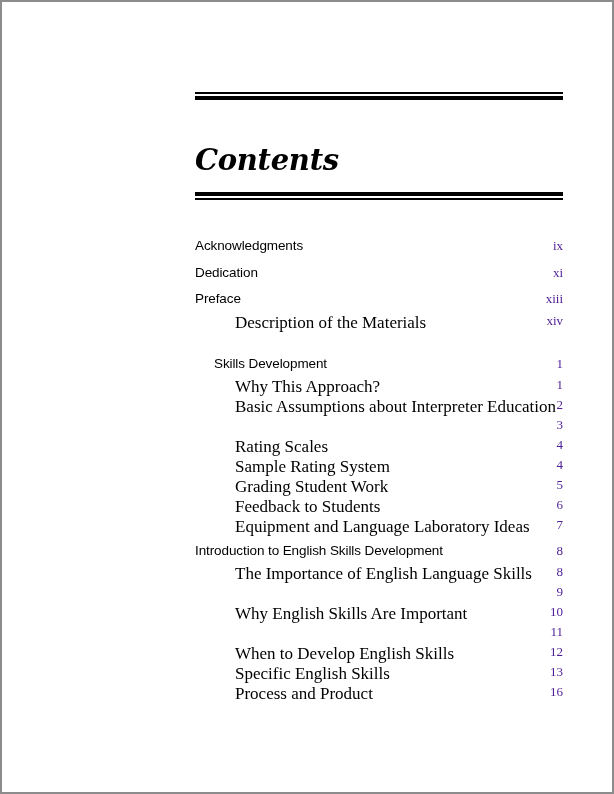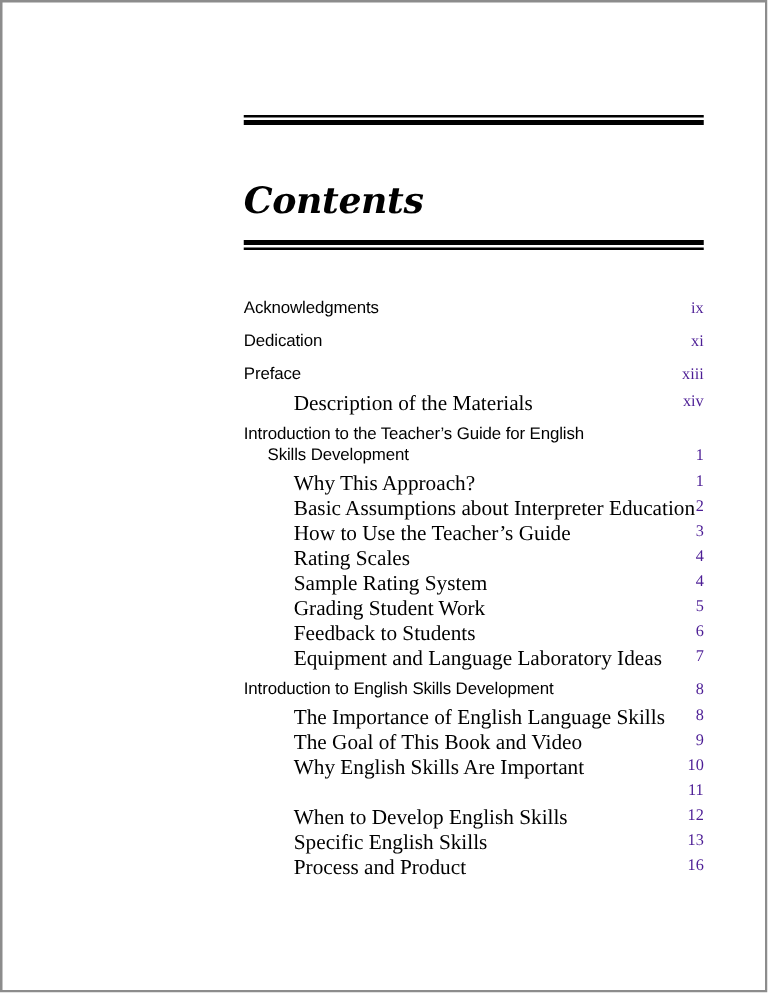--- a/index.html
+++ b/index.html
@@ -61,38 +61,34 @@
 
   <div class="entry main" style="top:291px;">
     <span class="title">Preface</span>
     <span class="page-no">xiii</span>
   </div>
   <div class="entry sub" style="top:313px;">
     <span class="title">Description of the Materials</span>
     <span class="page-no">xiv</span>
   </div>
 
-  <div class="entry main" style="top:339px;">
-    <span class="title">Introduction to the Teacher’s Guide for English</span>
-  </div>
   <div class="entry main cont" style="top:356px;">
     <span class="title">Skills Development</span>
     <span class="page-no">1</span>
   </div>
 
   <div class="entry sub" style="top:377px;">
     <span class="title">Why This Approach?</span>
     <span class="page-no">1</span>
   </div>
   <div class="entry sub" style="top:397px;">
     <span class="title">Basic Assumptions about Interpreter Education</span>
     <span class="page-no">2</span>
   </div>
   <div class="entry sub" style="top:417px;">
-    <span class="title">How to Use the Teacher’s Guide</span>
     <span class="page-no">3</span>
   </div>
   <div class="entry sub" style="top:437px;">
     <span class="title">Rating Scales</span>
     <span class="page-no">4</span>
   </div>
   <div class="entry sub" style="top:457px;">
     <span class="title">Sample Rating System</span>
     <span class="page-no">4</span>
   </div>
@@ -112,21 +108,20 @@
   <div class="entry main" style="top:543px;">
     <span class="title">Introduction to English Skills Development</span>
     <span class="page-no">8</span>
   </div>
 
   <div class="entry sub" style="top:564px;">
     <span class="title">The Importance of English Language Skills</span>
     <span class="page-no">8</span>
   </div>
   <div class="entry sub" style="top:584px;">
-    <span class="title">The Goal of This Book and Video</span>
     <span class="page-no">9</span>
   </div>
   <div class="entry sub" style="top:604px;">
     <span class="title">Why English Skills Are Important</span>
     <span class="page-no">10</span>
   </div>
   <div class="entry sub" style="top:624px;">
     <span class="page-no">11</span>
   </div>
   <div class="entry sub" style="top:644px;">

